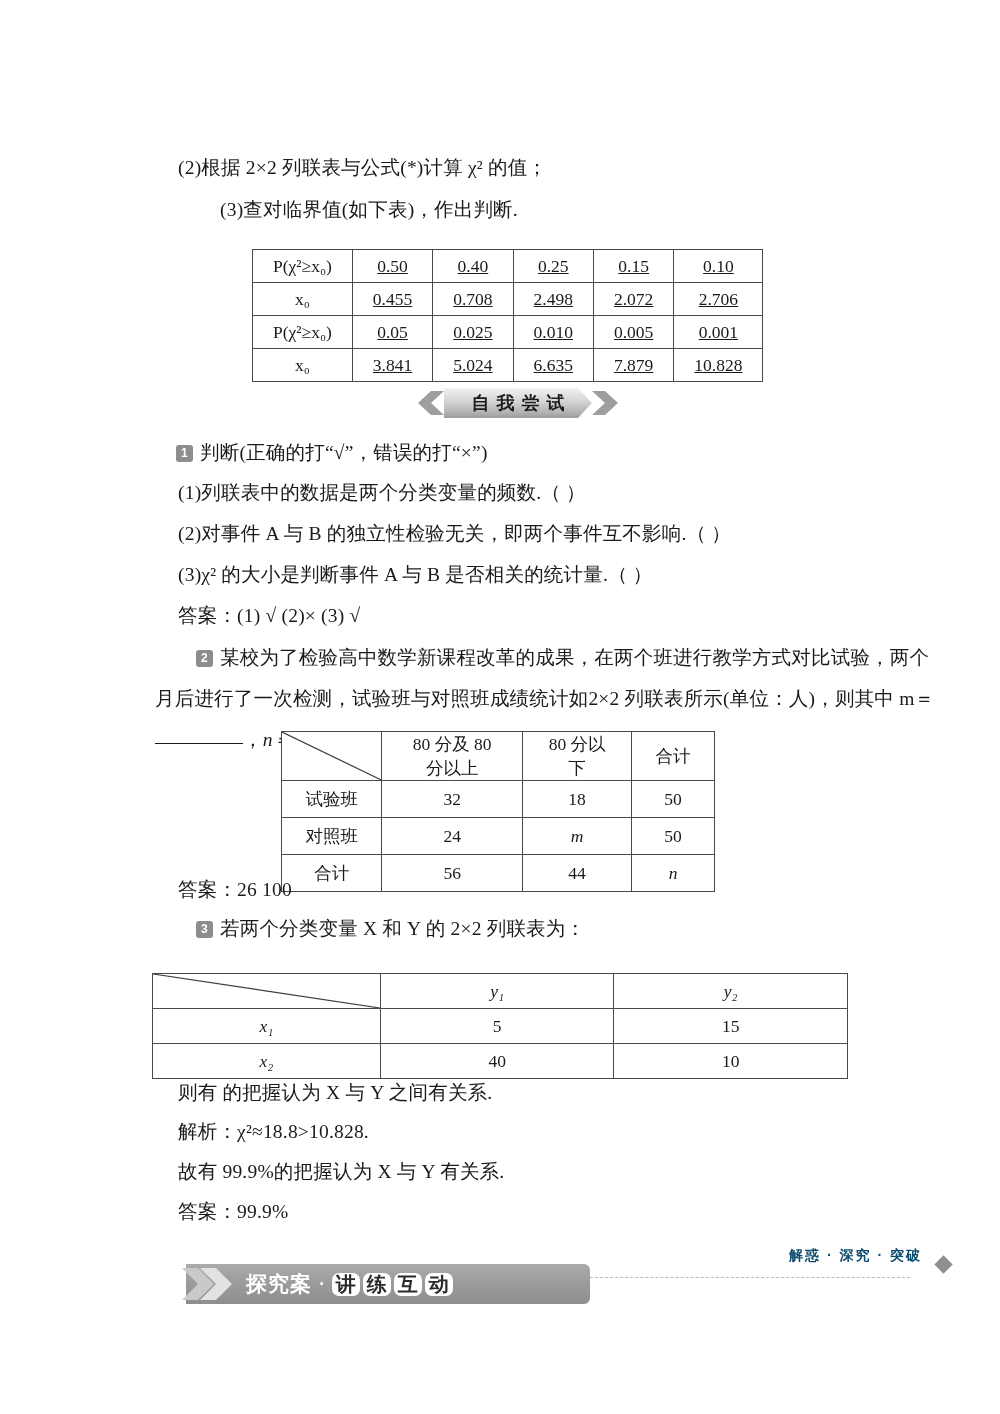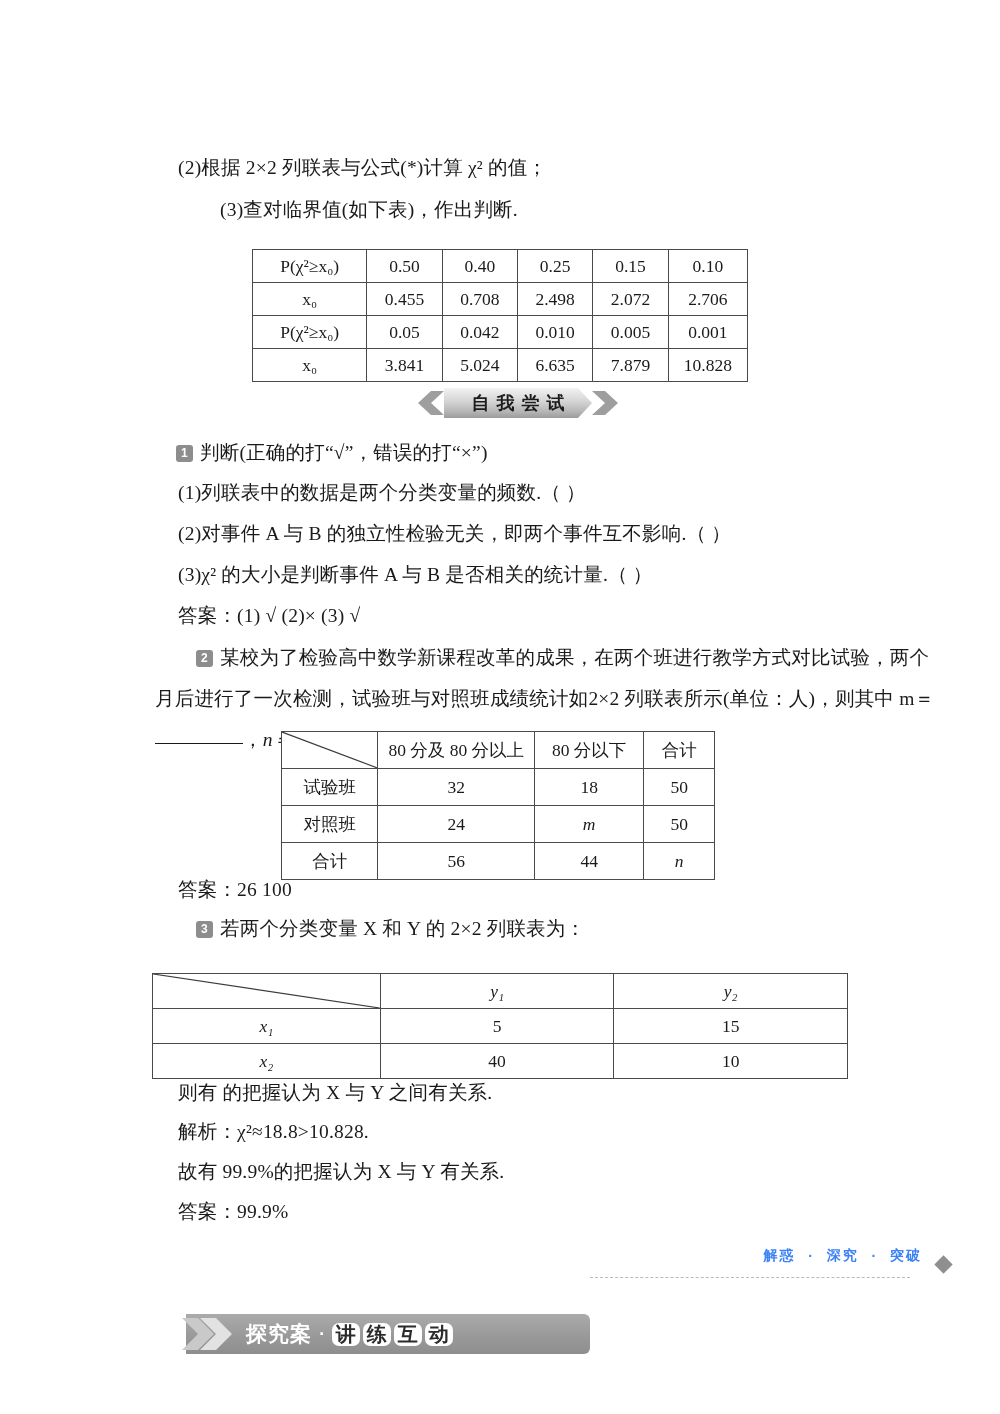--- a/index.html
+++ b/index.html
@@ -59,29 +59,29 @@
   table.grid {
     position: absolute;
     border-collapse: collapse;
     font-size: 18px;
     background: #fff;
   }
   table.grid td {
     border: 1.3px solid #4a4a4a;
     text-align: center;
     vertical-align: middle;
-    padding: 0 8px;
+    padding: 0 20px;
     font-family: "Liberation Serif", serif;
   }
 
   
   #tbl-crit { left: 252px; top: 249px; width: 496px; }
   #tbl-crit td { height: 32px; font-size: 17.5px; }
   #tbl-crit td.lab { width: 128px; }
-  #tbl-crit td.v   { width: 73.5px; }
+  #tbl-crit td.v   { width: 73.5px; text-decoration: underline; }
 
   
   #tbl-class { left: 281px; top: 731px; width: 434px; }
   #tbl-class td { height: 36px; font-size: 17.5px; }
   #tbl-class td.c0 { width: 94px; }
   #tbl-class td.c1 { width: 168px; }
   #tbl-class td.c2 { width: 110px; }
   #tbl-class td.c3 { width: 62px; }
 
   
@@ -138,21 +138,21 @@
     font-weight: bold;
     letter-spacing: 7px;
     text-indent: 7px;
     color: #1c1c1c;
   }
 
   
   #banner-sec {
     position: absolute;
     left: 152px;
-    top: 1314px;
+    top: 1264px;
     height: 36px;
     width: 438px;
   }
   #banner-sec .bar {
     position: absolute;
     left: 34px;
     top: 0;
     width: 404px;
     height: 40px;
     background: linear-gradient(180deg, #ababab 0%, #9a9a9a 52%, #8e8e8e 100%);
@@ -199,24 +199,24 @@
     position: absolute;
     left: 590px;
     top: 1277px;
     width: 320px;
     border-top: 1.5px dashed #b9b9b9;
   }
   #foot-caption {
     position: absolute;
     right: 78px;
     top: 1247px;
-    font-family: Liberation Mono, monospace;
+    font-family: Liberation Sans, sans-serif;
     font-size: 14px;
     font-weight: bold;
-    color: #3b82f6;
+    color: #0c4a6e;
     letter-spacing: 2px;
     white-space: nowrap;
   }
   #foot-diamond {
     position: absolute;
     right: 50px;
     top: 1258px;
     width: 13px;
     height: 13px;
     background: #8f8f8f;
@@ -249,21 +249,21 @@
       <td class="lab">x₀</td>
       <td class="v">0.455</td>
       <td class="v">0.708</td>
       <td class="v">2.498</td>
       <td class="v">2.072</td>
       <td class="v">2.706</td>
     </tr>
     <tr>
       <td class="lab">P(χ²≥x₀)</td>
       <td class="v">0.05</td>
-      <td class="v">0.042</td>
+      <td class="v">0.025</td>
       <td class="v">0.010</td>
       <td class="v">0.005</td>
       <td class="v">0.001</td>
     </tr>
     <tr>
       <td class="lab">x₀</td>
       <td class="v">3.841</td>
       <td class="v">5.024</td>
       <td class="v">6.635</td>
       <td class="v">7.879</td>

